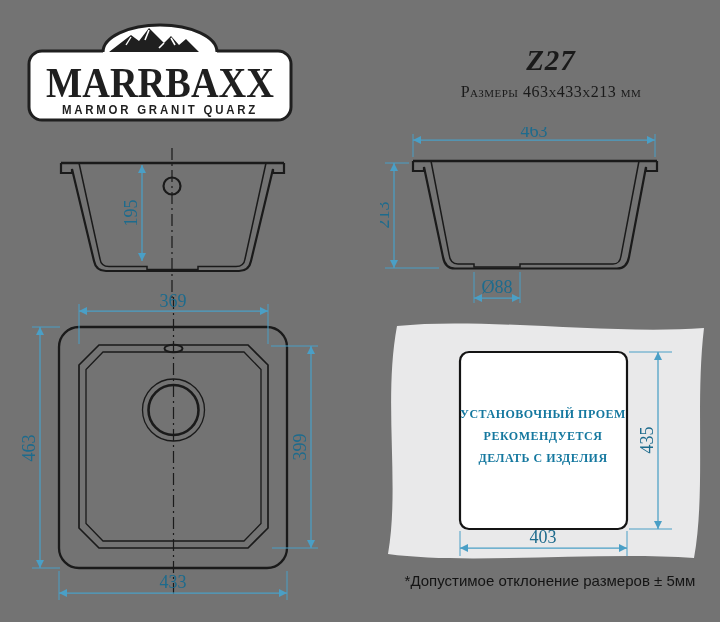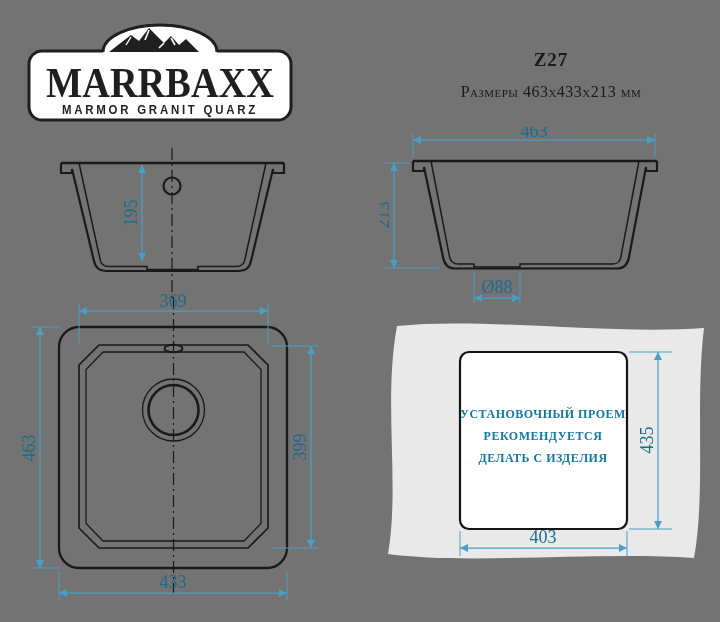--- a/index.html
+++ b/index.html
@@ -1,21 +1,21 @@
 <!DOCTYPE html>
 <html><head>
 <meta charset="utf-8">
 <style>
   html,body{margin:0;padding:0;background:#ffffff;}
   .canvas{position:relative;width:720px;height:622px;background:#737373;overflow:hidden;
           font-family:"Liberation Serif", serif;}
   .abs{position:absolute;}
   
   .model-block{left:390px;top:44px;width:322px;text-align:center;color:#1a1a1a;}
-  .model{font-size:19px;font-weight:bold;letter-spacing:1px;line-height:32px;}
+  .model{font-size:29px;font-weight:bold;letter-spacing:1px;line-height:32px;font-style:italic;}
   .sizes{font-size:16px;font-variant:small-caps;letter-spacing:.5px;line-height:28px;margin-top:2px;}
   
   .footnote{left:383px;top:572px;width:334px;text-align:center;color:#141414;
             font-family:"Liberation Sans", sans-serif;font-size:15px;}
   svg{display:block;}
   
   .blk{stroke:#1a1a1a;fill:none;}
   .dimline{stroke:#4a9fc6;stroke-width:1.25;fill:none;}
   .extline{stroke:#4a9fc6;stroke-width:1;fill:none;}
   .dimtxt{fill:#1d6b8d;font-family:"Liberation Serif", serif;font-size:18px;}
@@ -117,14 +117,15 @@
 
     <path class="extline" d="M254,37 H297 M254,214 H297"></path>
     <path class="dimline" d="M283,37 V214" marker-start="url(#mA)" marker-end="url(#mA)"></path>
     <text class="dimtxt" x="278" y="125" text-anchor="middle" transform="rotate(-90 278 125)">435</text>
 
     <path class="extline" d="M85,216 V241 M252,216 V241"></path>
     <path class="dimline" d="M85,233 H252" marker-start="url(#mA)" marker-end="url(#mA)"></path>
     <text class="dimtxt" x="168" y="228" text-anchor="middle">403</text>
   </svg>
 
+  <div class="abs footnote">*Допустимое отклонение размеров ± 5мм</div>
 
 </div>
 
 </body></html>

